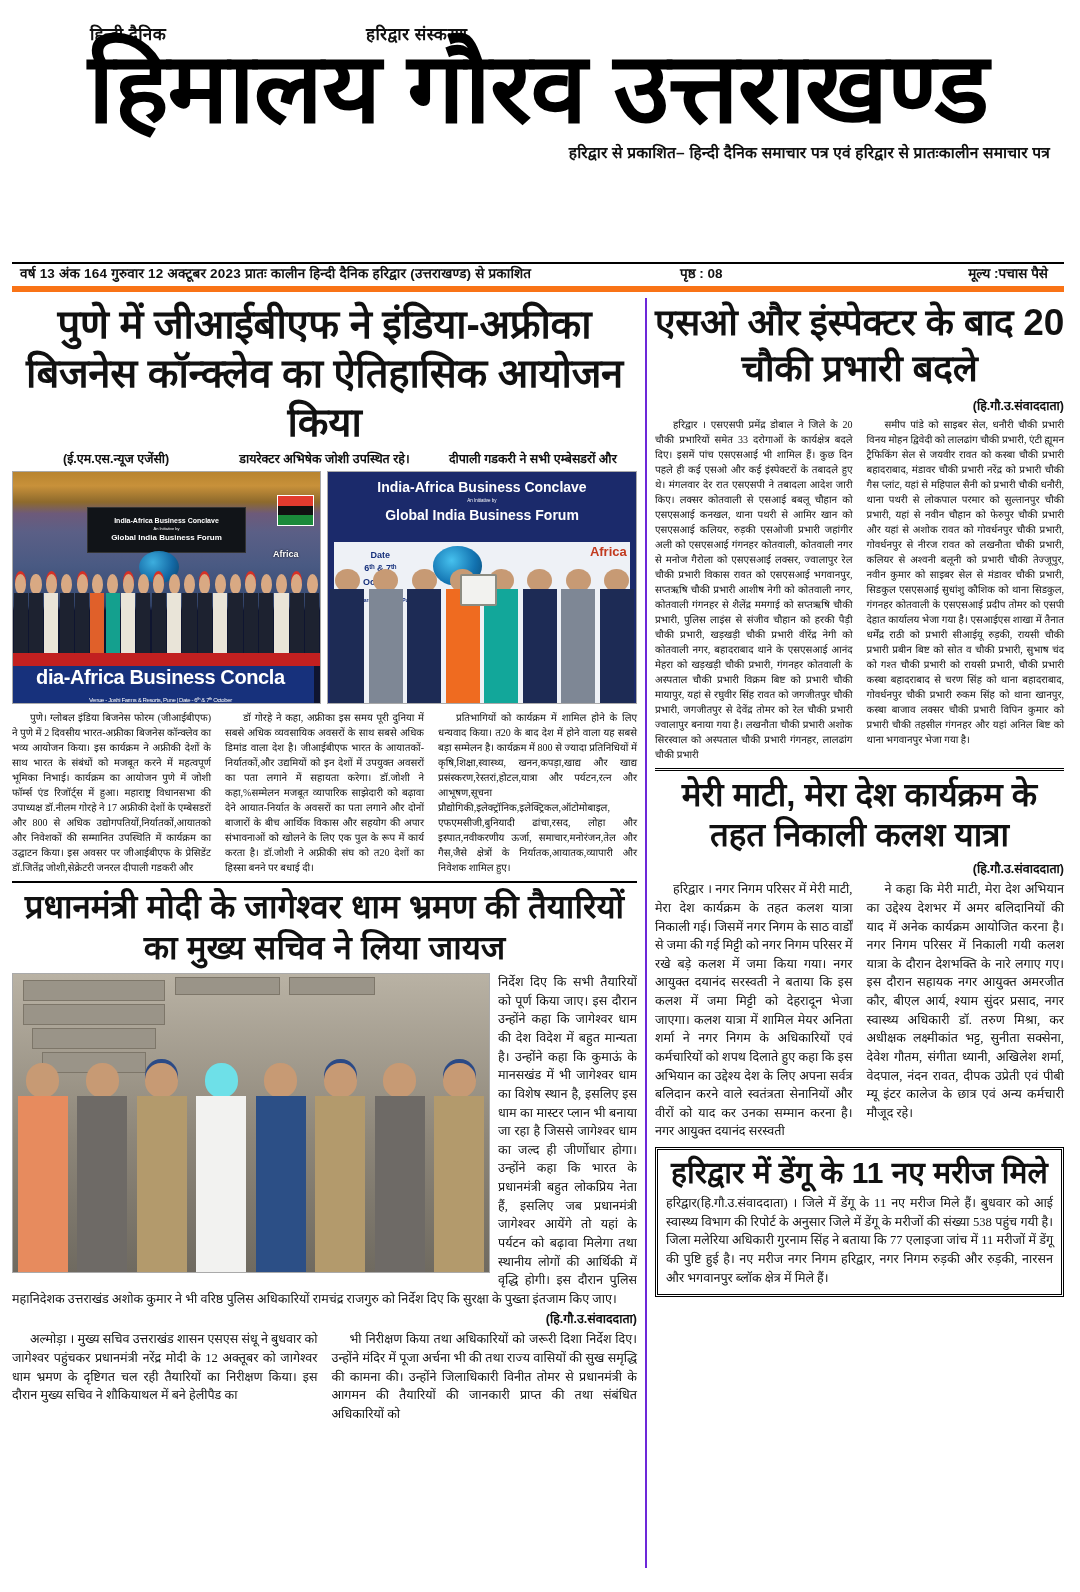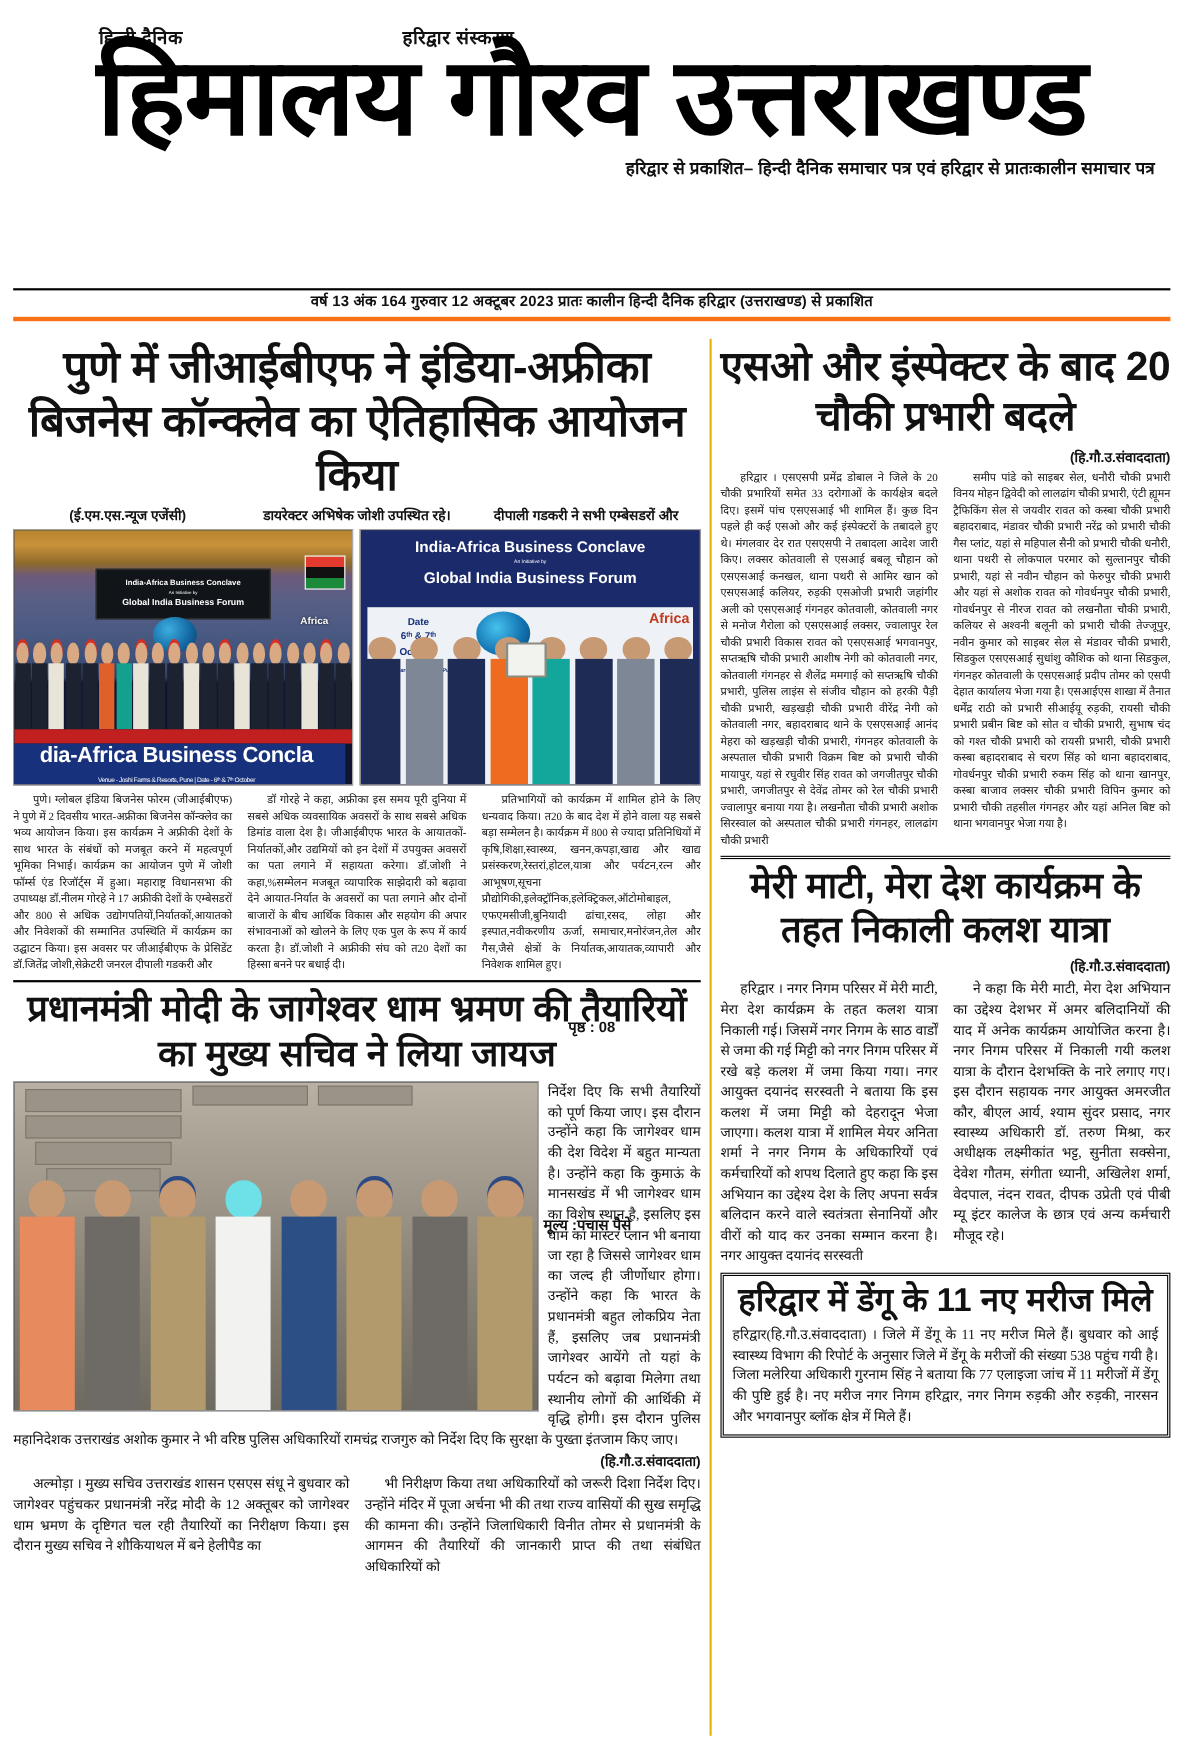--- a/index.html
+++ b/index.html
@@ -54,41 +54,40 @@
     font-weight: 700;
     font-size: 15.5px;
     letter-spacing: .2px;
     padding-right: 14px;
     margin-top: 2px;
   }
 
   
   .info-bar {
     border-top: 2px solid #000;
-    border-bottom: 4px solid #f97316;
+    border-bottom: 6px solid #f97316;
     height: 30px;
-    display: flex; align-items: center;
+    display: flex; align-items: flex-start;
     font-family: "Liberation Sans", "DejaVu Sans", sans-serif;
     font-size: 13.5px; font-weight: 700;
     margin-top: 6px;
     padding: 0 8px;
-    flex-direction: column;
   }
   .info-left { flex: 0 0 660px; letter-spacing: .2px; }
   .info-mid  { flex: 0 0 180px; text-align: left; }
   .info-right{ flex: 1; text-align: right; padding-right: 8px; }
 
   
   .main-grid {
     display: flex;
-    margin-top: 16px;
+    margin-top: 6px;
     height: 1270px;
   }
   .col-left  { width: 633px; padding-right: 8px; }
-  .col-right { width: 435px; padding-left: 8px; border-left: 2px solid #eab308; }
+  .col-right { width: 435px; padding-left: 8px; border-left: 2px solid #6d28d9; }
 
   
   .hl-xl {
     font-family: "Liberation Sans", "DejaVu Sans", sans-serif;
     font-weight: 700;
     font-size: 40px;
     line-height: 1.22;
     text-align: center;
     letter-spacing: -.3px;
     margin: 2px 0 4px 0;

